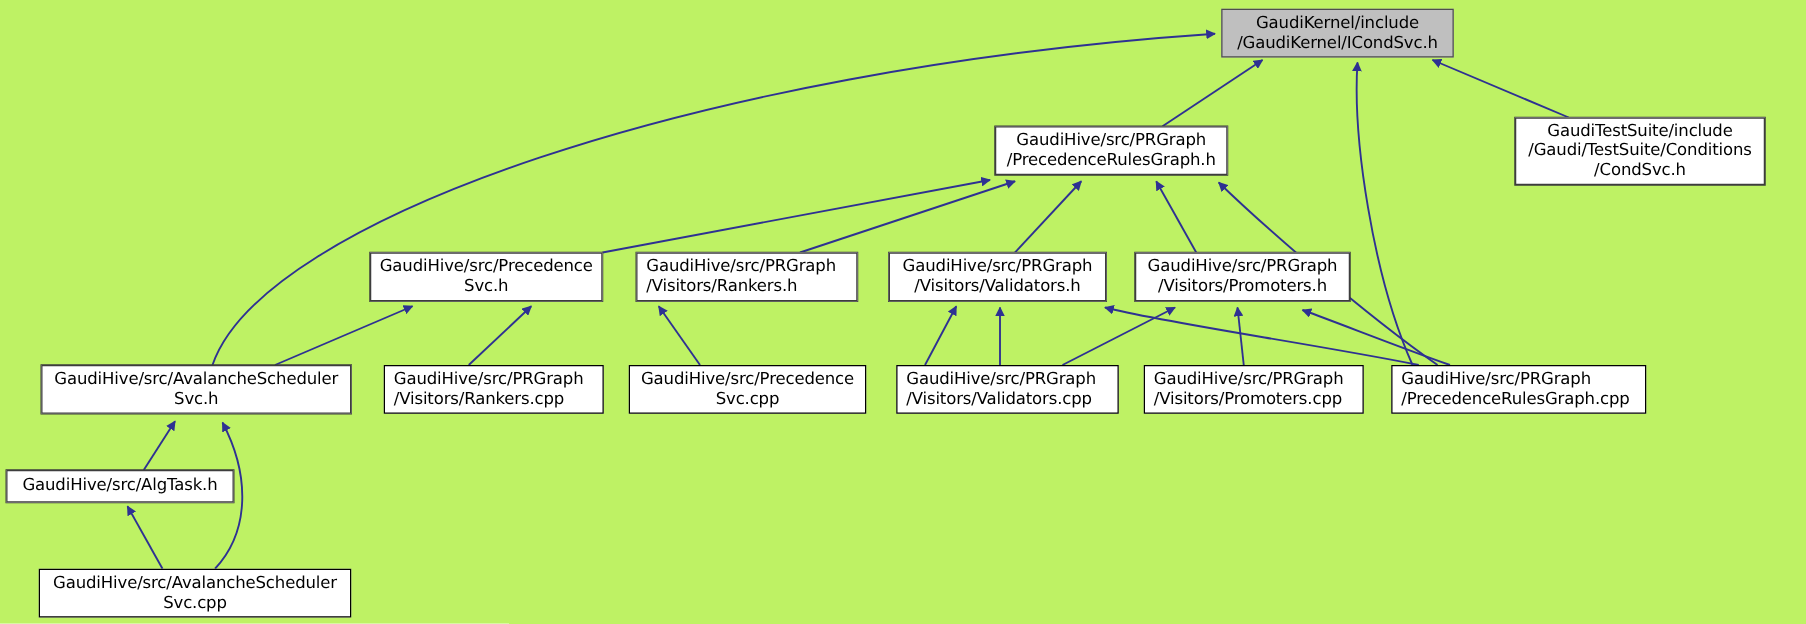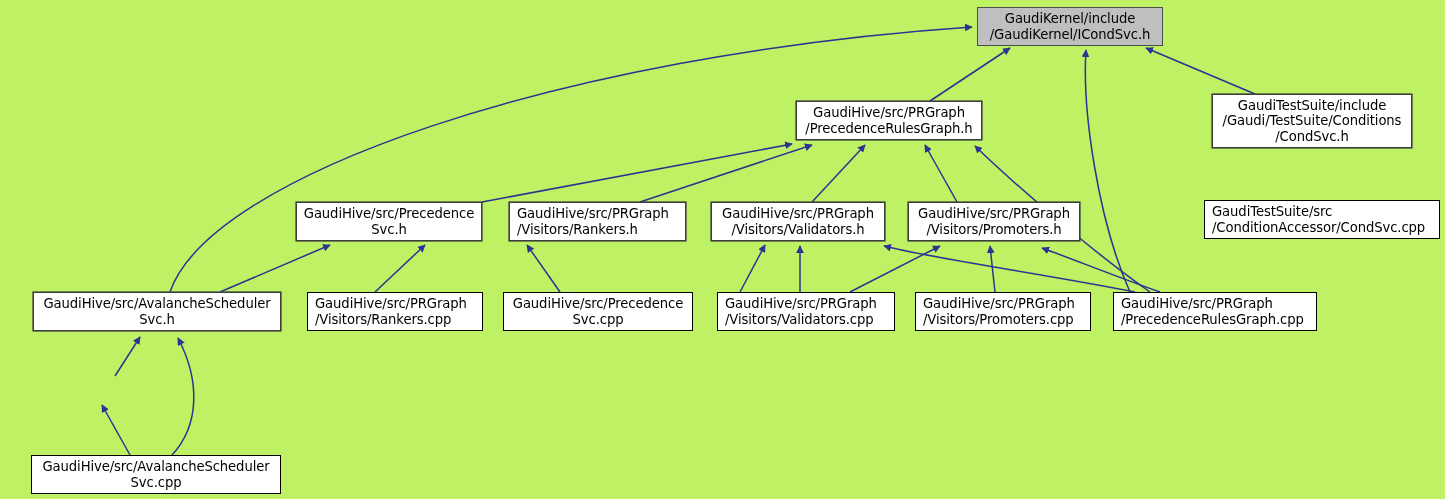--- a/index.html
+++ b/index.html
@@ -101,29 +101,28 @@
 /Gaudi/TestSuite/Conditions
 /CondSvc.h</span></div>
     <div class="node thick" style="left: 296px; top: 202px; width: 186px; height: 39px;"><span class="label">GaudiHive/src/Precedence
 Svc.h</span></div>
     <div class="node thick leftal" style="left: 509px; top: 202px; width: 177px; height: 39px;"><span class="label">GaudiHive/src/PRGraph
 /Visitors/Rankers.h</span></div>
     <div class="node thick" style="left: 711px; top: 202px; width: 174px; height: 39px;"><span class="label">GaudiHive/src/PRGraph
 /Visitors/Validators.h</span></div>
     <div class="node thick" style="left: 908px; top: 202px; width: 172px; height: 39px;"><span class="label">GaudiHive/src/PRGraph
 /Visitors/Promoters.h</span></div>
-    <div class="node leftal" style="left: 1204px; top: 200px; width: 236px; height: 39px;"><span class="label">GaudiTestSuite/src
-/ConditionAccessor/CondSvc.cpp</span></div>
     <div class="node thick" style="left: 33px; top: 292px; width: 248px; height: 39px;"><span class="label">GaudiHive/src/AvalancheScheduler
 Svc.h</span></div>
     <div class="node leftal" style="left: 307px; top: 292px; width: 176px; height: 39px;"><span class="label">GaudiHive/src/PRGraph
 /Visitors/Rankers.cpp</span></div>
     <div class="node" style="left: 503px; top: 292px; width: 190px; height: 39px;"><span class="label">GaudiHive/src/Precedence
 Svc.cpp</span></div>
     <div class="node leftal" style="left: 717px; top: 292px; width: 178px; height: 39px;"><span class="label">GaudiHive/src/PRGraph
 /Visitors/Validators.cpp</span></div>
     <div class="node leftal" style="left: 915px; top: 292px; width: 176px; height: 39px;"><span class="label">GaudiHive/src/PRGraph
 /Visitors/Promoters.cpp</span></div>
     <div class="node leftal" style="left: 1113px; top: 292px; width: 204px; height: 39px;"><span class="label">GaudiHive/src/PRGraph
 /PrecedenceRulesGraph.cpp</span></div>
+    <div class="node thick" style="left: 5px; top: 376px; width: 182px; height: 26px;"><span class="label">GaudiHive/src/AlgTask.h</span></div>
     <div class="node" style="left: 31px; top: 455px; width: 250px; height: 39px;"><span class="label">GaudiHive/src/AvalancheScheduler
 Svc.cpp</span></div>
   </div>
 
 </body></html>

